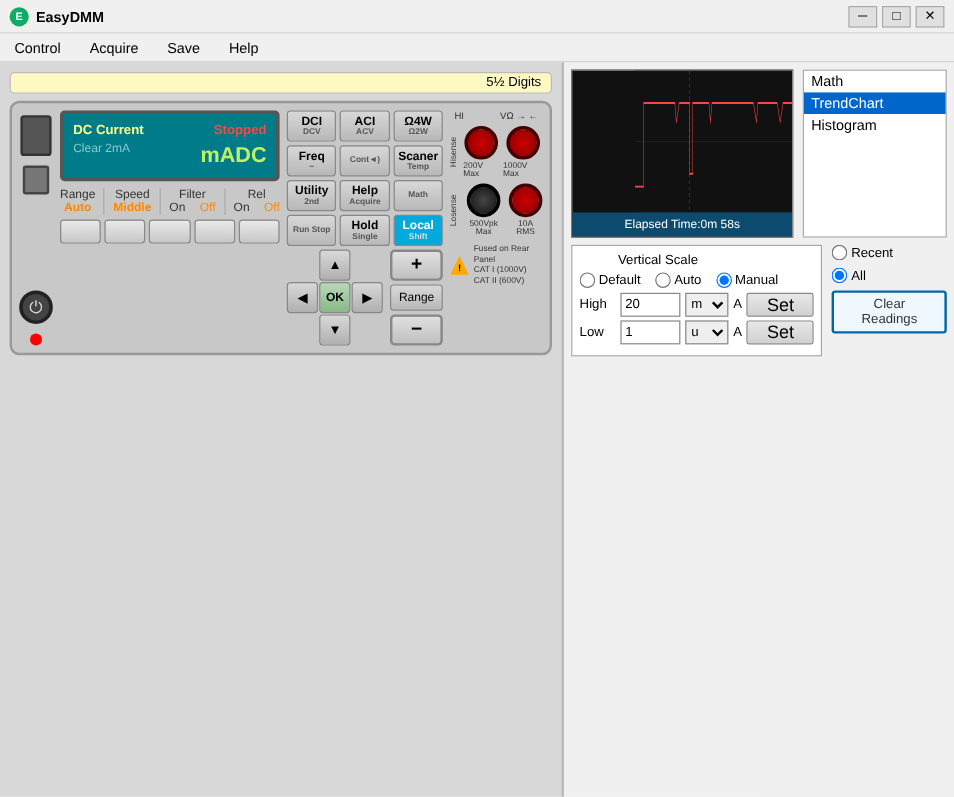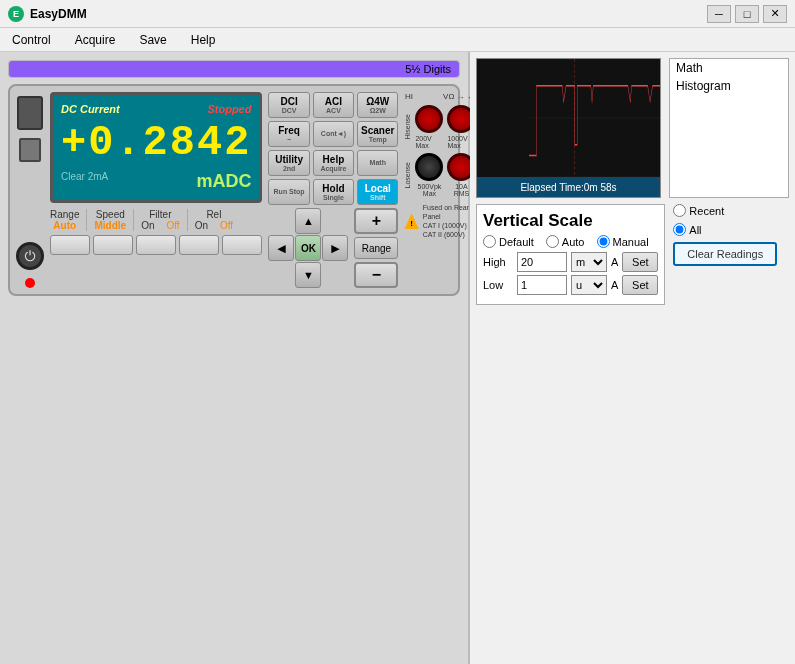--- a/index.html
+++ b/index.html
@@ -72,21 +72,21 @@
     
     .instrument-panel {
       background: #d8d8d8;
       width: 470px;
       padding: 8px;
       border-right: 2px solid #bbb;
       flex-shrink: 0;
     }
 
     .panel-header {
-      background: #8b5cf6;
+      background: #fef9c3;
       border: 1px solid #bbb;
       border-radius: 4px;
       padding: 2px 8px;
       text-align: right;
       font-size: 11px;
       margin-bottom: 6px;
     }
 
     
     .inst-left {
@@ -116,21 +116,20 @@
       border-radius: 4px;
       padding: 8px;
       margin-bottom: 6px;
       color: white;
     }
     .display-header {
       display: flex;
       justify-content: space-between;
       font-size: 11px;
       margin-bottom: 4px;
-      font-style: italic;
     }
     .display-title {
       color: #ffff88;
       font-weight: bold;
     }
     .display-status {
       color: #ff4444;
       font-weight: bold;
     }
     .display-reading {
@@ -337,23 +336,24 @@
     }
 
     
     .vert-scale {
       border: 1px solid #aaa;
       padding: 6px;
       background: white;
       margin-bottom: 4px;
     }
     .vert-scale-title {
-      font-size: 17px;
-      font-weight: bold;
+      font-size: 11px;
+      font-weight: normal;
       margin-bottom: 4px;
+      margin-left: 32px;
     }
     .radio-row {
       display: flex;
       gap: 12px;
       margin-bottom: 4px;
     }
     .radio-label {
       display: flex;
       align-items: center;
       gap: 3px;
@@ -381,25 +381,25 @@
       height: 20px;
       font-size: 11px;
       border: 1px solid #888;
       width: 36px;
     }
     .unit-label {
       font-size: 11px;
     }
     .set-btn {
       height: 20px;
-      width: 36px;
+      width: 56px;
       background: linear-gradient(#e8e8e8, #d0d0d0);
       border: 1px solid #888;
       border-radius: 2px;
-      font-size: 11px;
+      font-size: 15px;
       cursor: pointer;
     }
 
     
     .right-controls {
       display: flex;
       flex-direction: column;
       gap: 6px;
     }
 
@@ -511,21 +511,20 @@
         <div class="red-light"></div>
       </div>
 
       <div class="inst-main">
 
         <div class="display-screen">
           <div class="display-header">
             <span class="display-title">DC Current</span>
             <span class="display-status">Stopped</span>
           </div>
-          <div class="display-reading">+0.2842</div>
           <div class="display-footer">
             <span style="color:#88cccc;font-size:10px;">Clear 2mA</span>
             <span class="display-unit">mADC</span>
           </div>
         </div>
 
         <div class="controls-row">
           <div class="ctrl-group">
             <span class="ctrl-label">Range</span>
             <span class="ctrl-value">Auto</span>
@@ -712,20 +711,21 @@
           </svg>
         </div>
 
         <div class="chart-footer">
           <span>Elapsed Time:0m 58s</span>
         </div>
       </div>
 
       <div class="list-panel">
         <div class="list-item">Math</div>
+        <div class="list-item list-item-selected">TrendChart</div>
         <div class="list-item">Histogram</div>
       </div>
 
     </div>
 
     <div class="bottom-main">
 
       <div class="vert-scale">
         <div class="vert-scale-title">Vertical Scale</div>
 

